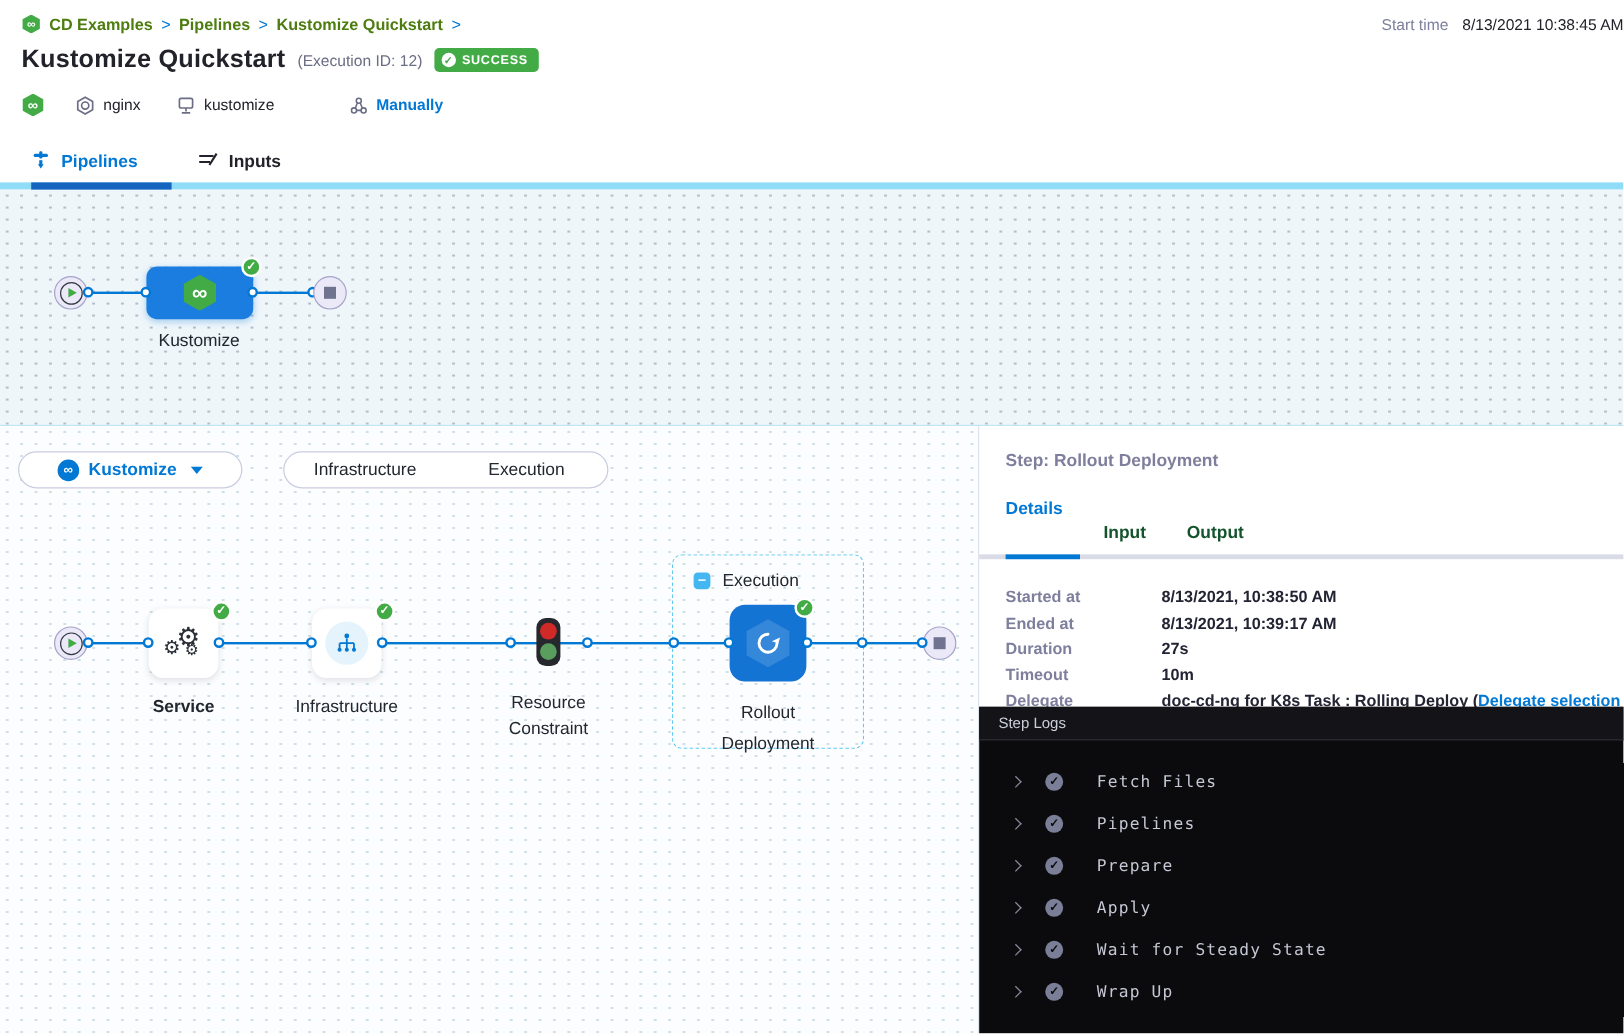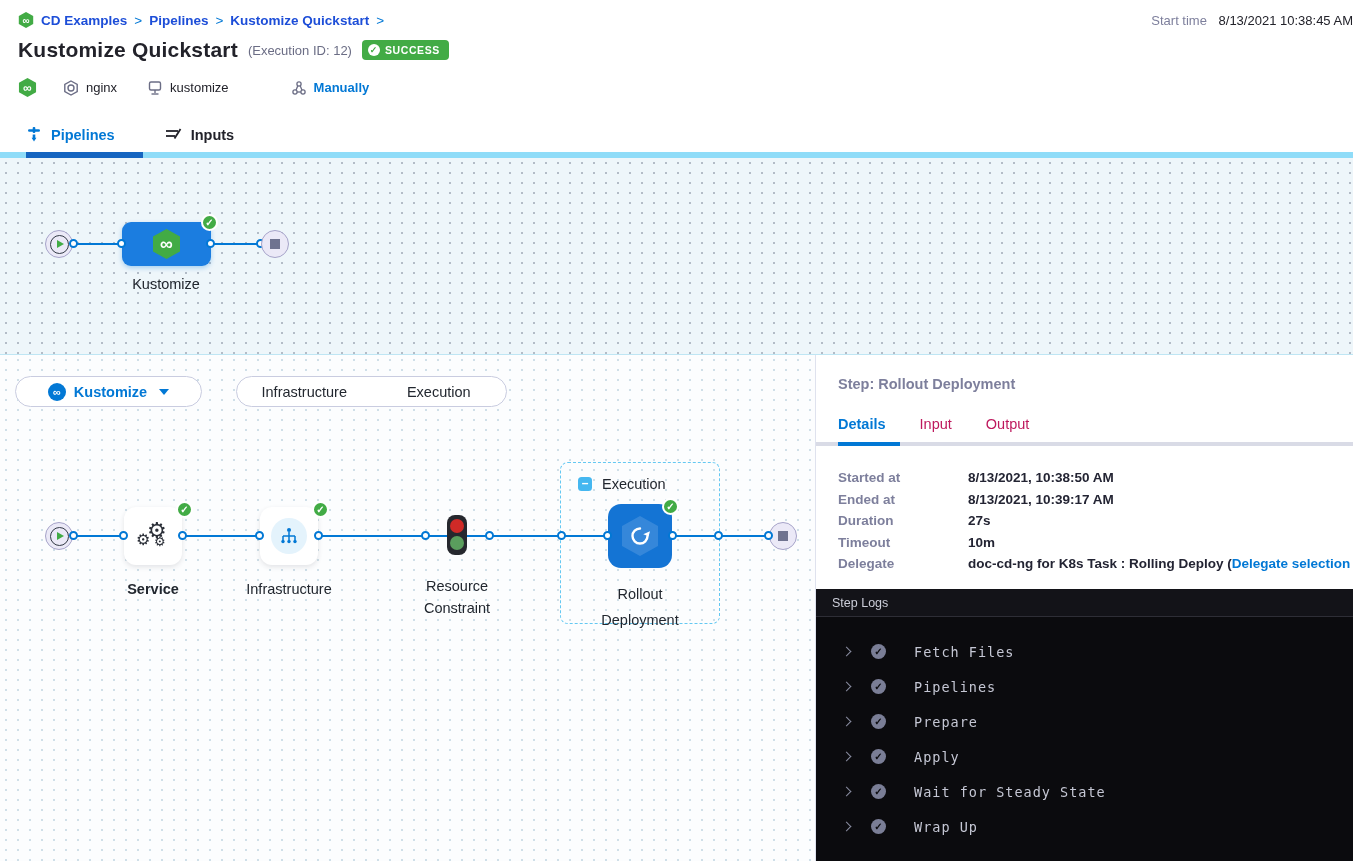--- a/index.html
+++ b/index.html
@@ -2,21 +2,21 @@
 <html><head>
 <meta charset="utf-8">
 <style>
   * { margin:0; padding:0; box-sizing:border-box; }
   body { font-family:"Liberation Sans", sans-serif; background:#fff; }
   .app { width:1353px; height:862px; position:relative; overflow:hidden; background:#fff; }
 
   
   .header { position:relative; height:112px; background:#fff; padding:12px 0 0 18px; }
   .crumbs { display:flex; align-items:center; gap:7px; font-size:13.5px; font-weight:600; }
-  .crumb { color:#1d4ed8; cursor:pointer; }
+  .crumb { color:#4d7c0f; cursor:pointer; }
   .crumb-sep { color:#0278d5; font-weight:400; }
   .title-row { display:flex; align-items:center; gap:10px; margin-top:10px; }
   .page-title { font-size:21px; font-weight:700; color:#22222a; letter-spacing:.2px; }
   .exec-id { font-size:13px; color:#6b6d85; }
   .badge-success { background:#42ab45; color:#fff; font-size:10.5px; font-weight:700; letter-spacing:.6px;
     border-radius:4px; padding:4px 9px 4px 6px; display:inline-flex; align-items:center; gap:5px; }
   .badge-check { width:12px; height:12px; border-radius:50%; background:#fff; color:#42ab45;
     font-size:9px; line-height:12px; text-align:center; font-weight:700; }
   .tags-row { display:flex; align-items:center; margin-top:16px; font-size:13px; color:#22222a; }
   .tag { display:flex; align-items:center; gap:7px; }
@@ -86,21 +86,21 @@
   
   .gears { position:relative; width:40px; height:40px; color:#2b2f38; }
   .gears span { position:absolute; }
 
   
   .right-panel { position:relative; flex:1; background:#fff; border-left:1px solid #dfe2ee; }
   .step-title { padding:21px 0 0 22px; font-size:14.5px; font-weight:600; color:#7d7f9c; }
   .panel-tabs { display:flex; gap:34px; padding:24px 0 0 22px; font-size:14.5px; }
   .ptab { cursor:pointer; padding-bottom:10px; }
   .ptab.active { color:#0278d5; font-weight:600; }
-  .ptab.idle { color:#be185d; font-weight:400; }
+  .ptab.idle { color:#14532d; font-weight:700;margin-top:20px; }
   .ptab-strip { position:relative; height:4px; background:#d9dbe6; }
   .ptab-active-bar { position:absolute; left:22px; top:0; width:62px; height:4px; background:#0278d5; }
   .details { padding:24px 0 0 22px; font-size:13.5px; }
   .drow { display:flex; margin-bottom:6.5px; }
   .dlabel { width:130px; flex:none; color:#7d7f9c; font-weight:600; }
   .dvalue { color:#232433; font-weight:700; white-space:nowrap; }
   .dlink { color:#0278d5; font-weight:700; cursor:pointer; }
 
   
   .logs { position:absolute; left:0; right:0; top:234px; bottom:0; background:#0b0b0e; }

